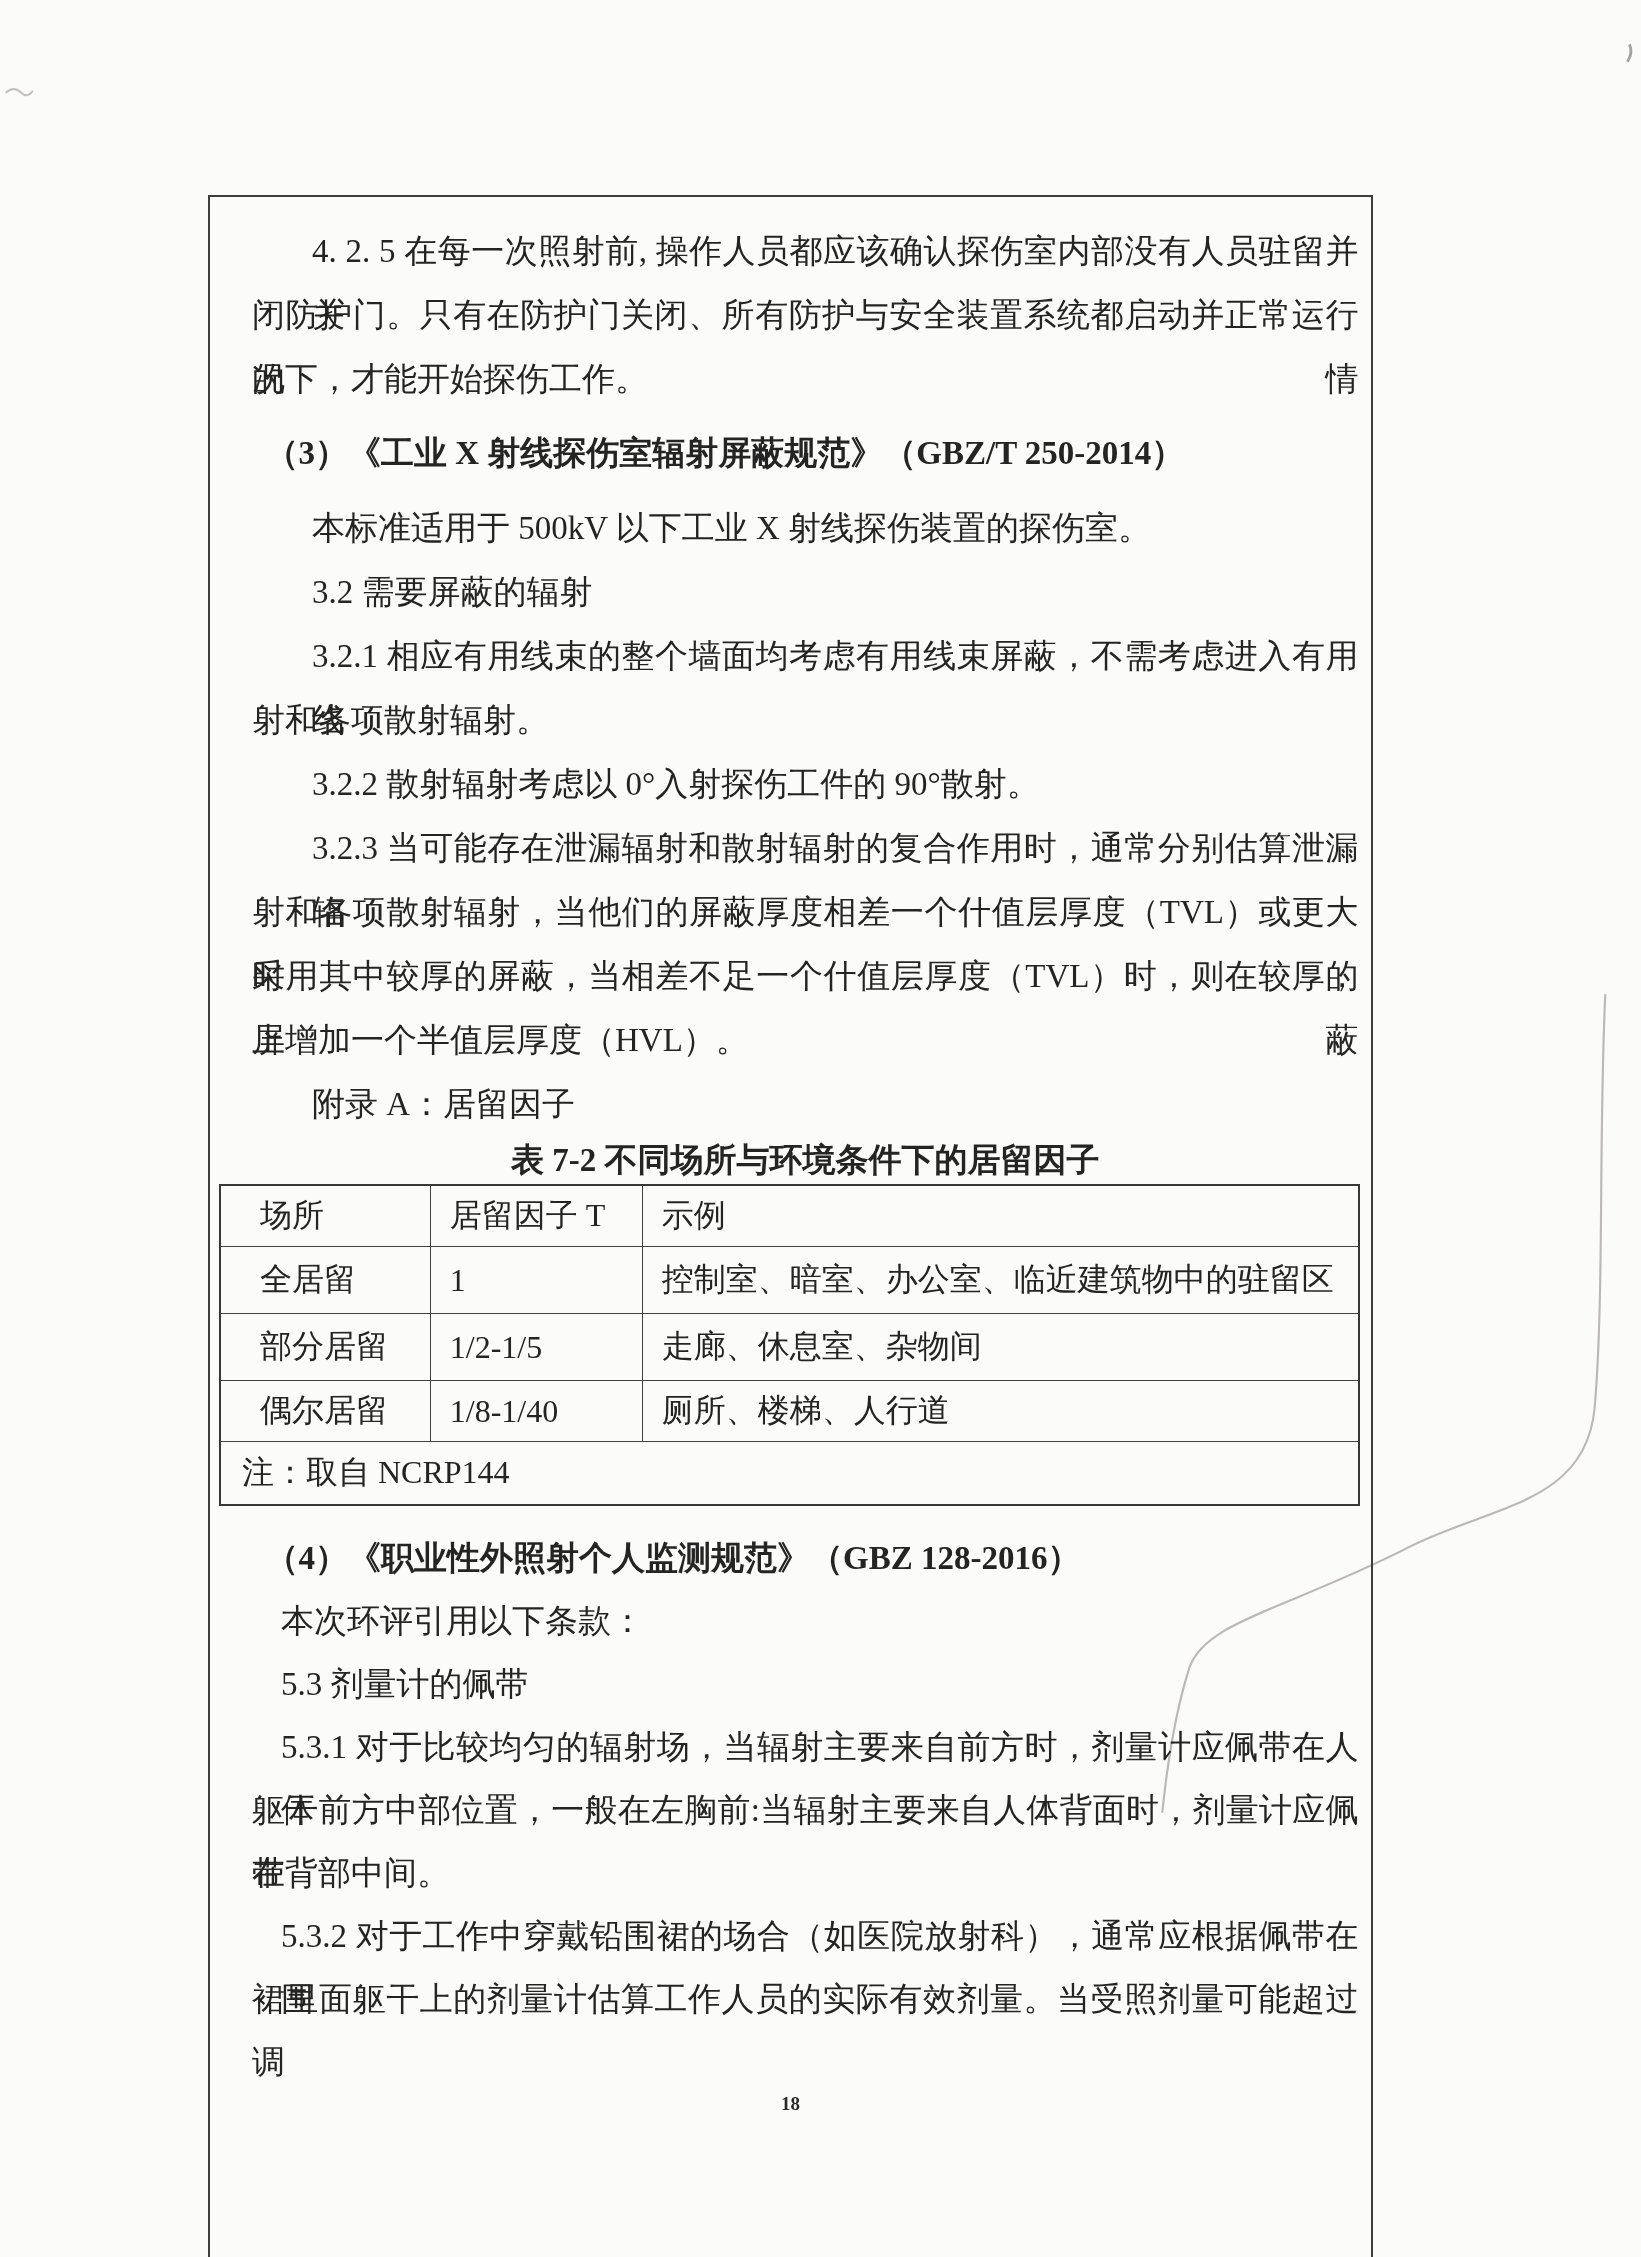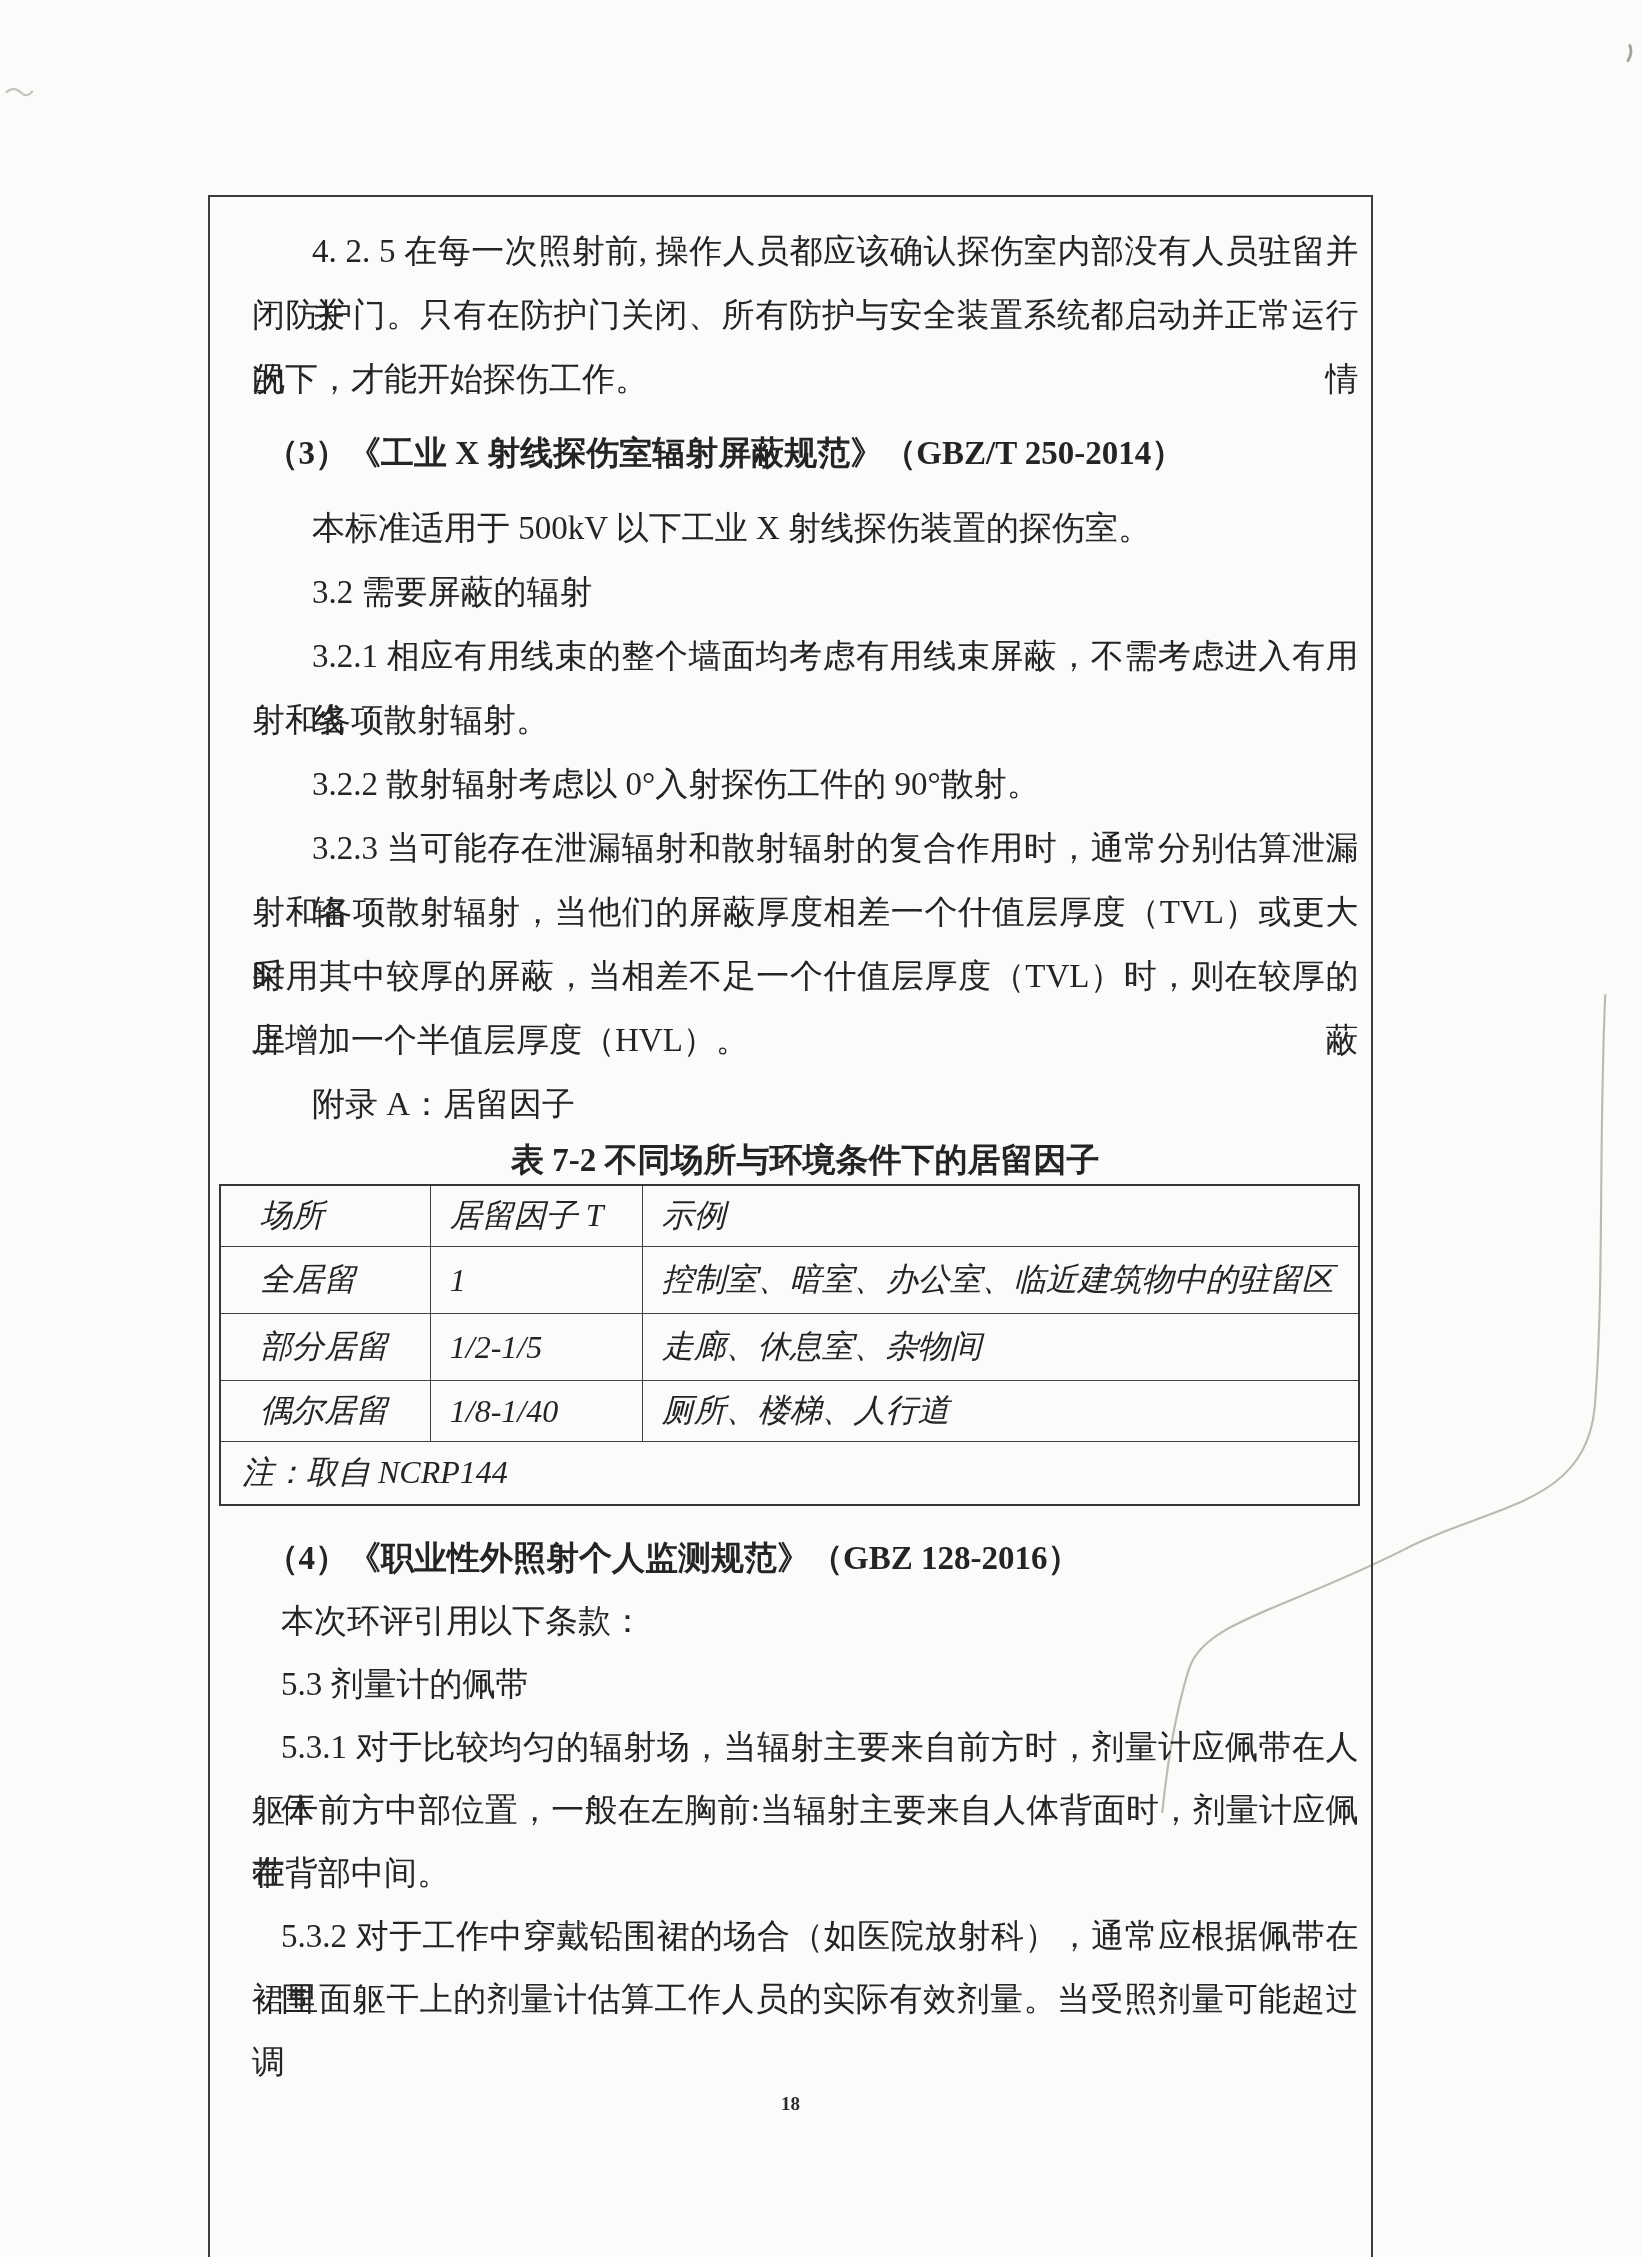--- a/index.html
+++ b/index.html
@@ -22,21 +22,20 @@
   .ind1{padding-left:29px;}
   .ind-h{padding-left:13.5px;font-weight:bold;}
   .title-line{height:48px;line-height:48px;text-align:center;font-weight:bold;}
   .sec4 .line{height:63px;line-height:63px;}
   .h3-line{margin-top:9.7px;margin-bottom:11.6px;}
   .h4-line{margin-top:21px;}
   table.occ{
     border-collapse:collapse;table-layout:fixed;
     width:1139px;margin-left:-33px;
     border:2.9px solid #383838;
-    font-style:italic;
   }
   table.occ td{
     border:1.9px solid #414141;vertical-align:middle;
     font-size:32px;color:#242424;padding:0 9.7px 0 19.3px;
     overflow:hidden;white-space:nowrap;
   }
   table.occ td.c1{padding-left:39px;}
   table.occ tr.hrow td{height:60px;}
   table.occ tr.r1 td{height:66px;}
   table.occ tr.r2 td{height:66px;margin-left:44px;}

